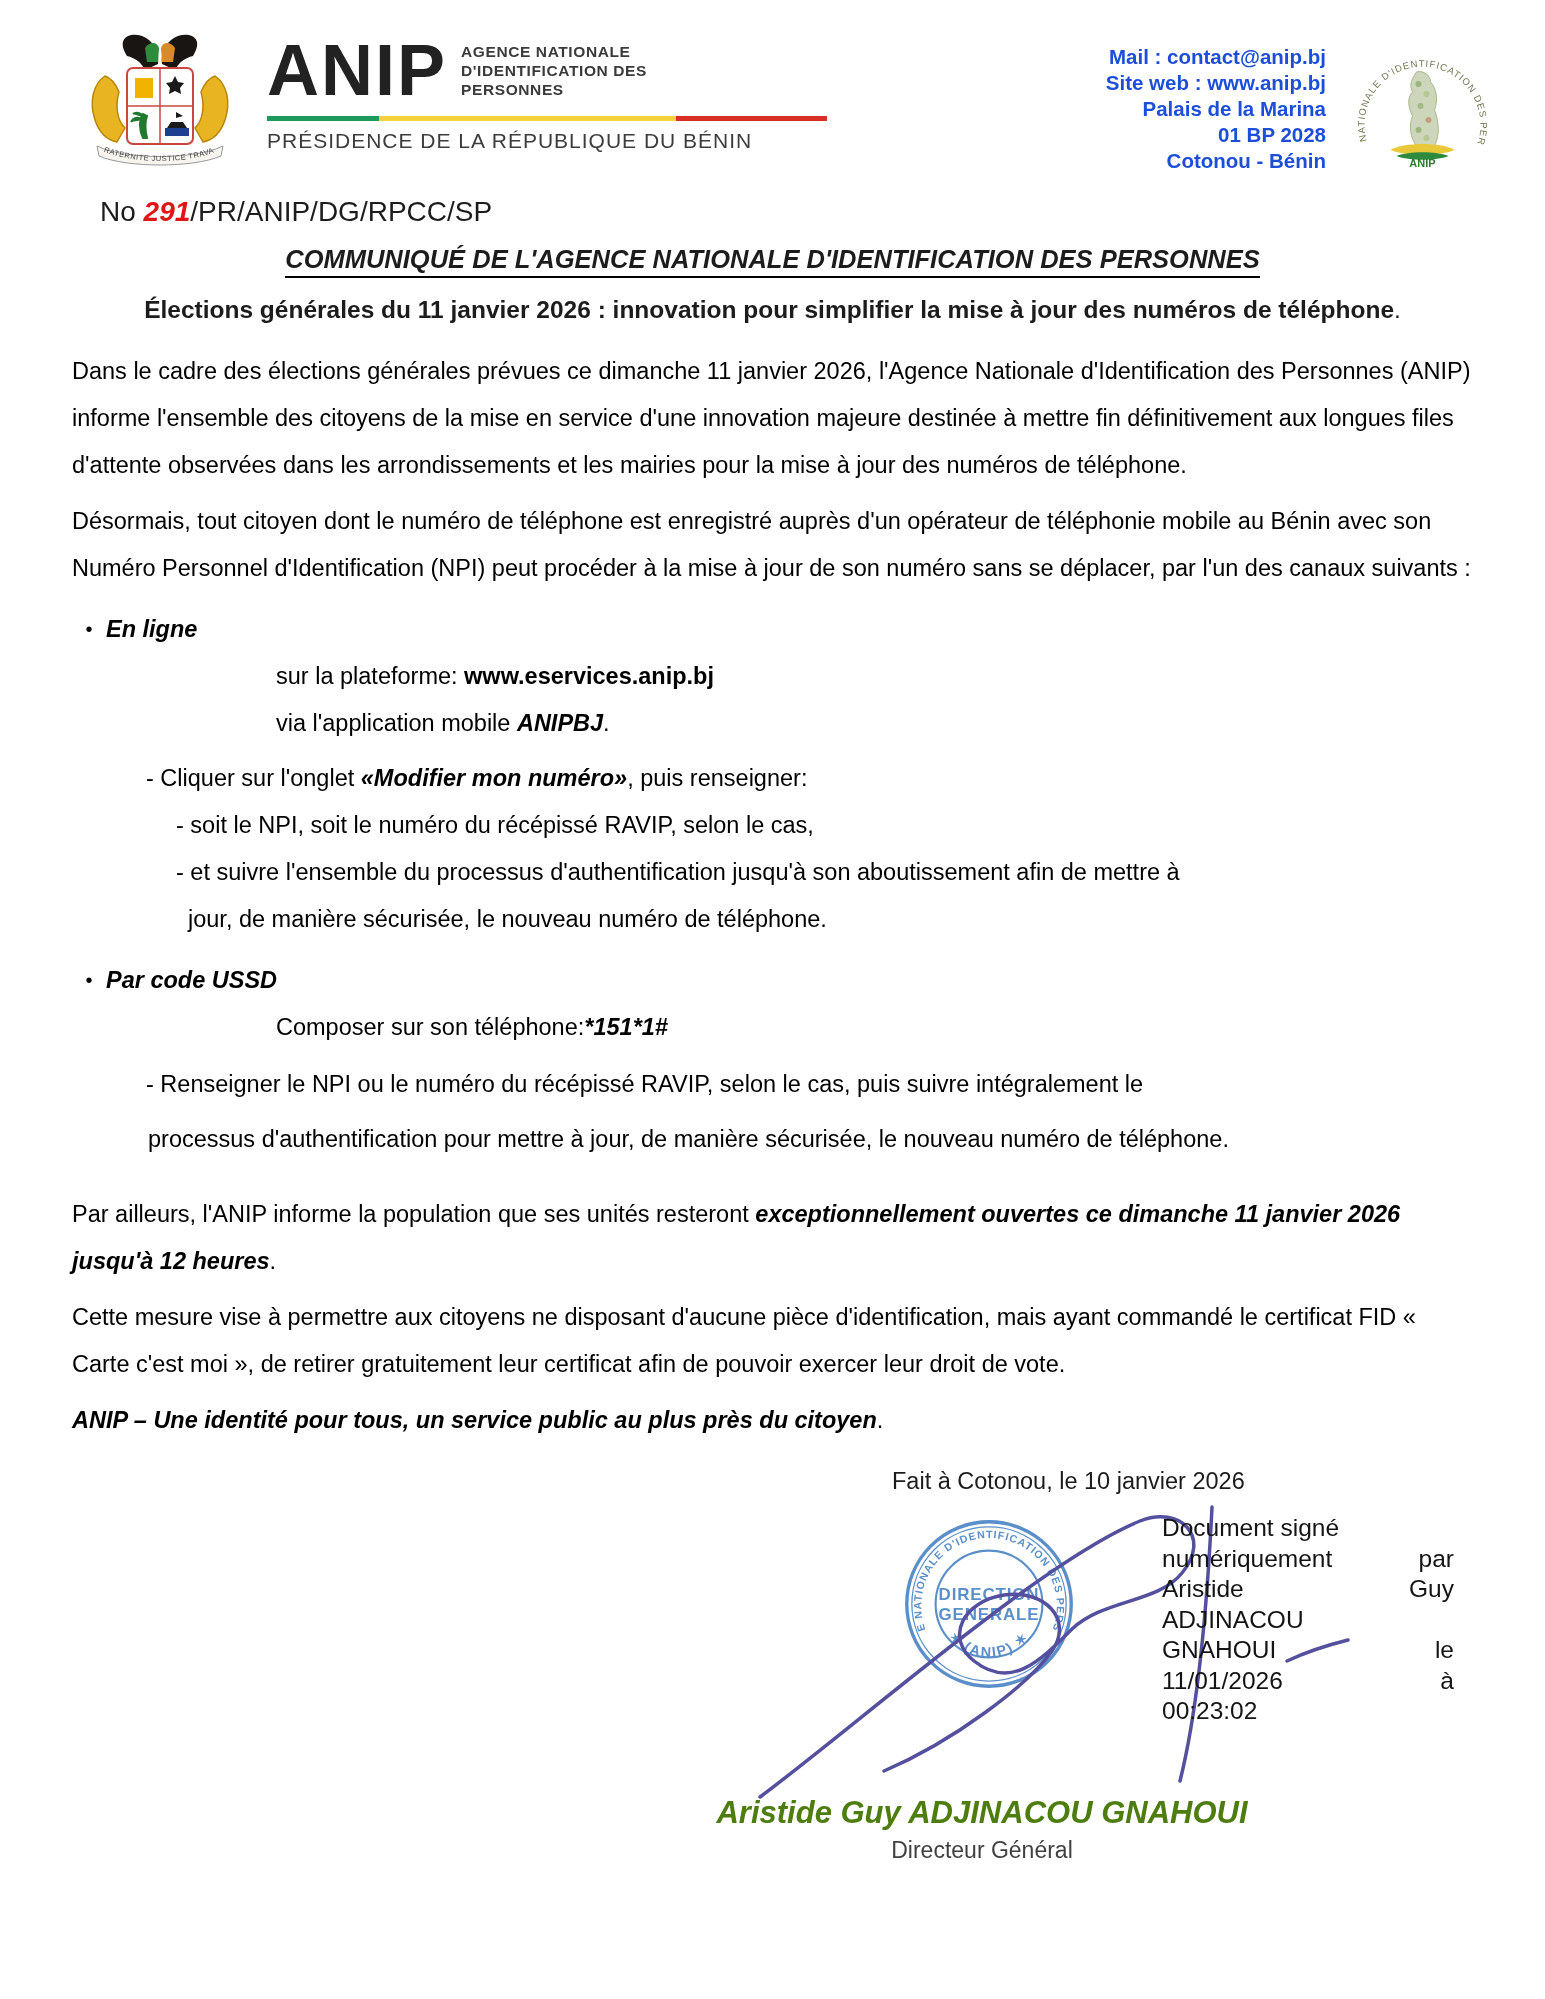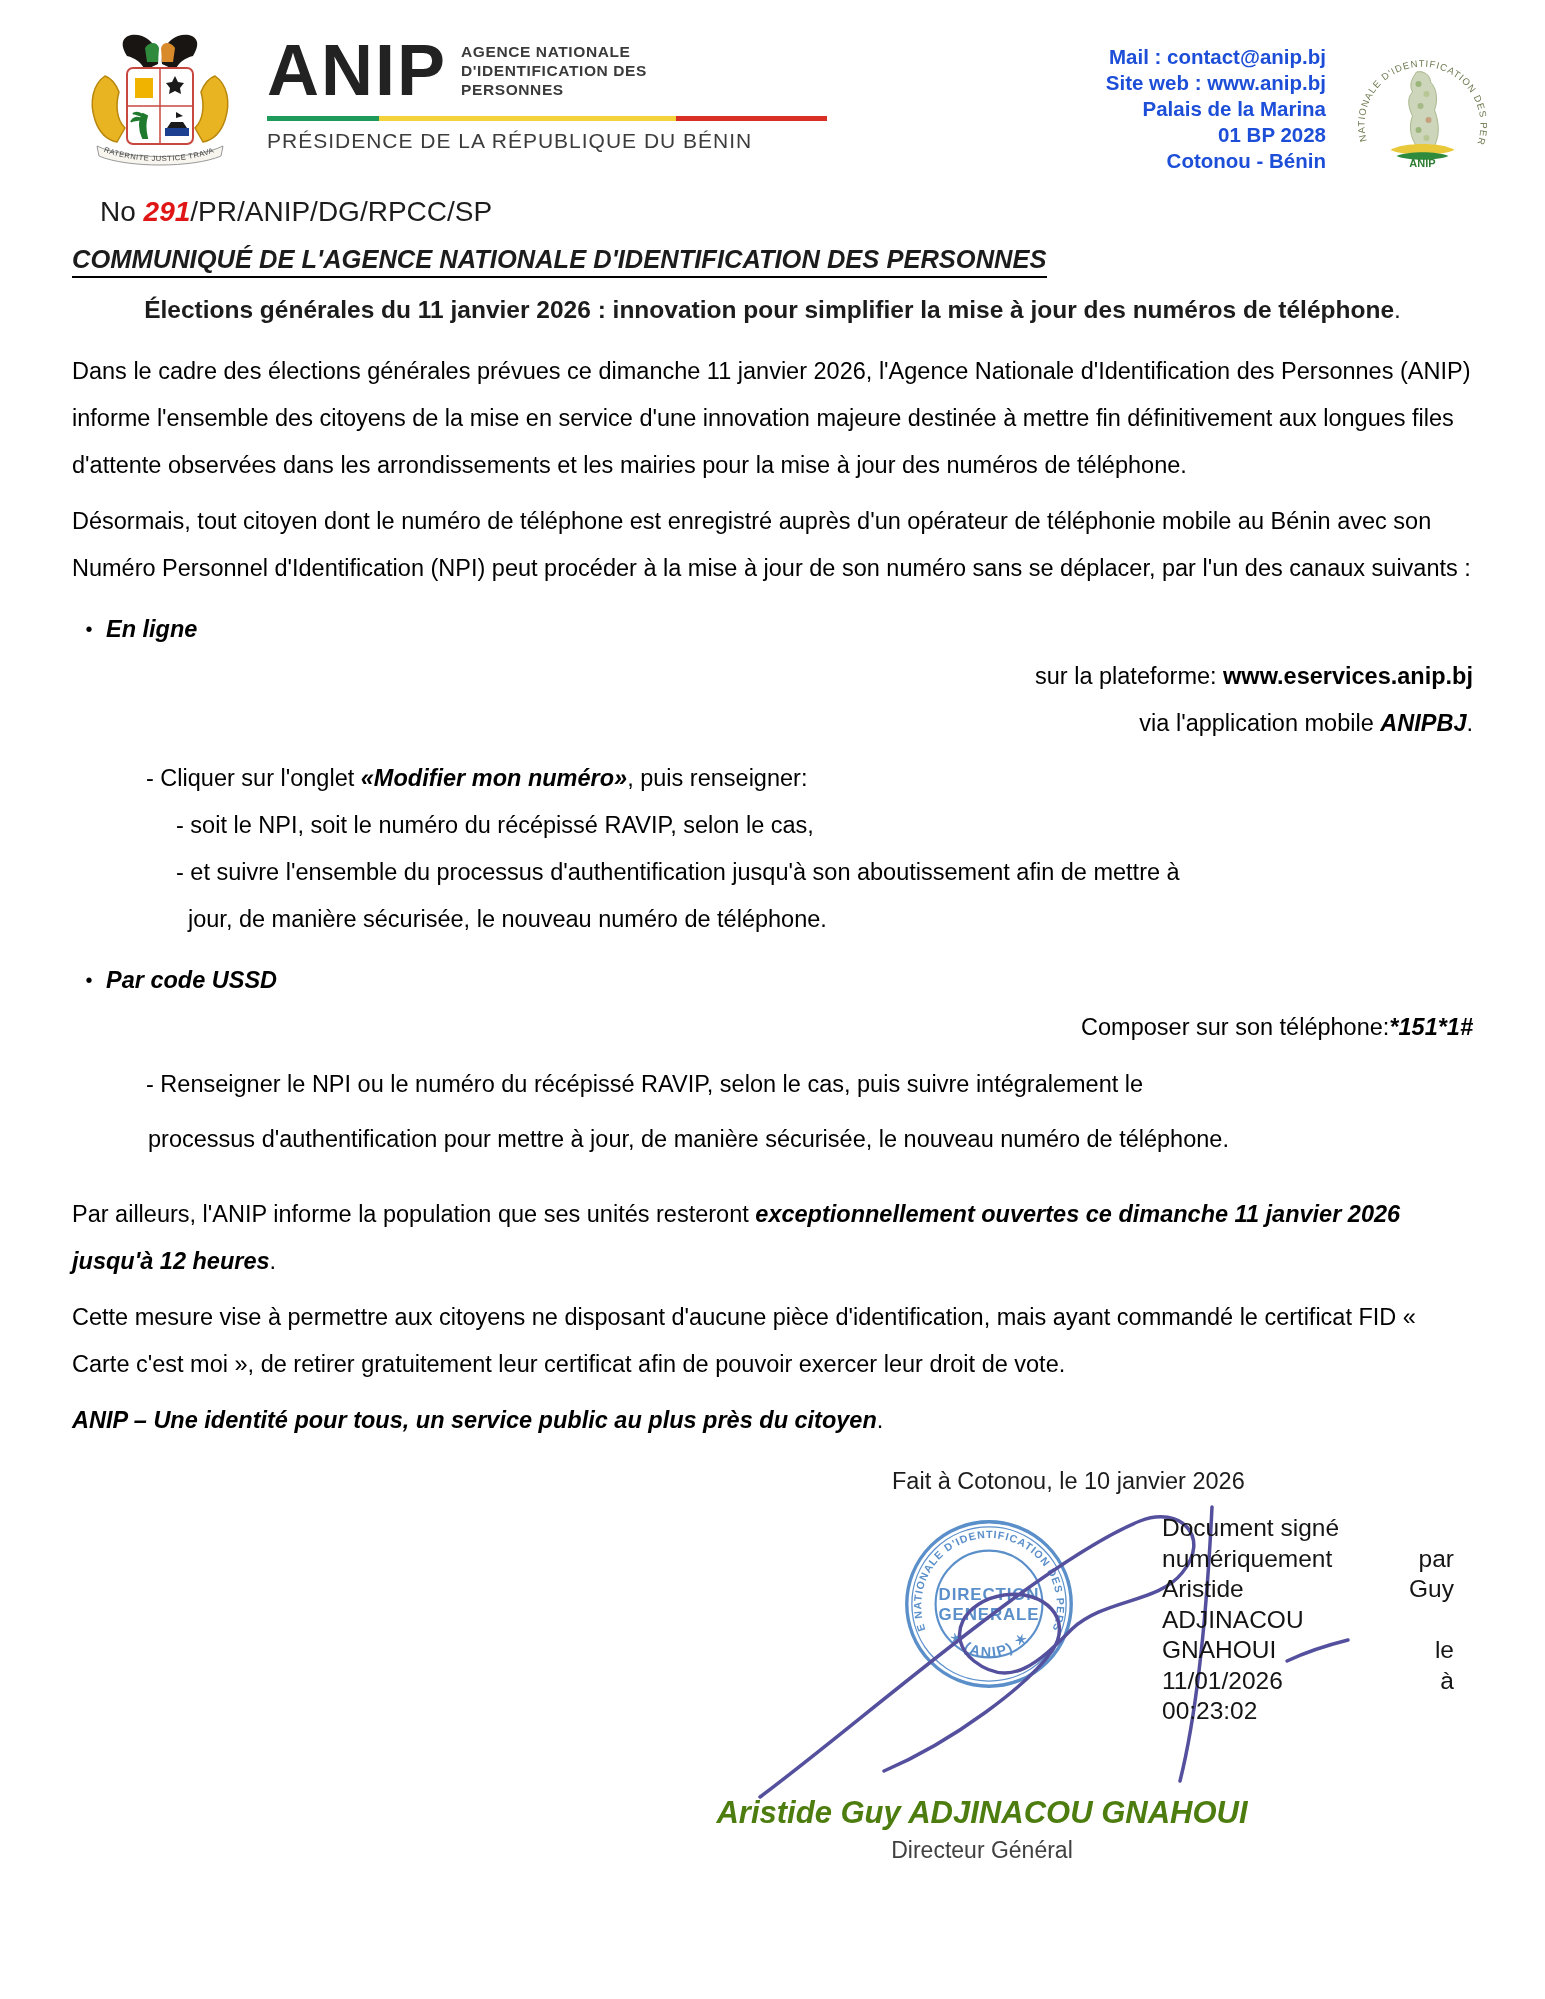--- a/index.html
+++ b/index.html
@@ -44,39 +44,39 @@
   .contact {
     margin-left: auto; margin-top: 16px; text-align: right;
     font-size: 20.5px; font-weight: bold; line-height: 26px; color: #1d4ed8;
     white-space: nowrap;
   }
   .seal { width: 165px; height: 150px; margin: 6px 0 0 14px; flex: 0 0 auto; }
 
   
   .ref { margin: 26px 0 17px 28px; font-size: 28px; color: #1c1c1c; }
   .ref .num { color: #e01616; font-weight: bold; font-style: italic; }
-  .doc-title { text-align: left; margin-top: 12px; font-size: 25.5px; }
+  .doc-title { text-align: center; margin-top: 12px; font-size: 25.5px; }
   .doc-title span {
     font-weight: bold; font-style: italic;
     border-bottom: 2.5px solid #000; padding-bottom: 3px;
   }
   .doc-subtitle {
     text-align: center; margin-top: 14px;
     font-size: 24.5px; line-height: 44px;
     padding: 0 40px;
   }
   .doc-subtitle .b { font-weight: bold; }
 
   
   .body-text { font-size: 23.5px; line-height: 47px; color: #000000; }
   .p { margin-top: 9px; max-width: 1402px; }
   .bullet-line { display: flex; margin-top: 14px; }
   .bullet-dot { width: 34px; text-align: center; font-size: 20px; padding-left: 0; }
   .bullet-label { font-weight: bold; font-style: italic; }
-  .ind-platform { padding-left: 204px; text-align: right; }
+  .ind-platform { padding-left: 204px; }
   .ind-dash1 { padding-left: 74px; margin-top: 8px; }
   .ind-dash2 { padding-left: 104px; }
   .ind-cont { padding-left: 116px; }
   .b { font-weight: bold; }
   .bi { font-weight: bold; font-style: italic; }
 
   .place-date { margin-top: 24px; padding-left: 820px; font-size: 23.5px; }
 
   
   .sig-row { position: relative; height: 292px; }

